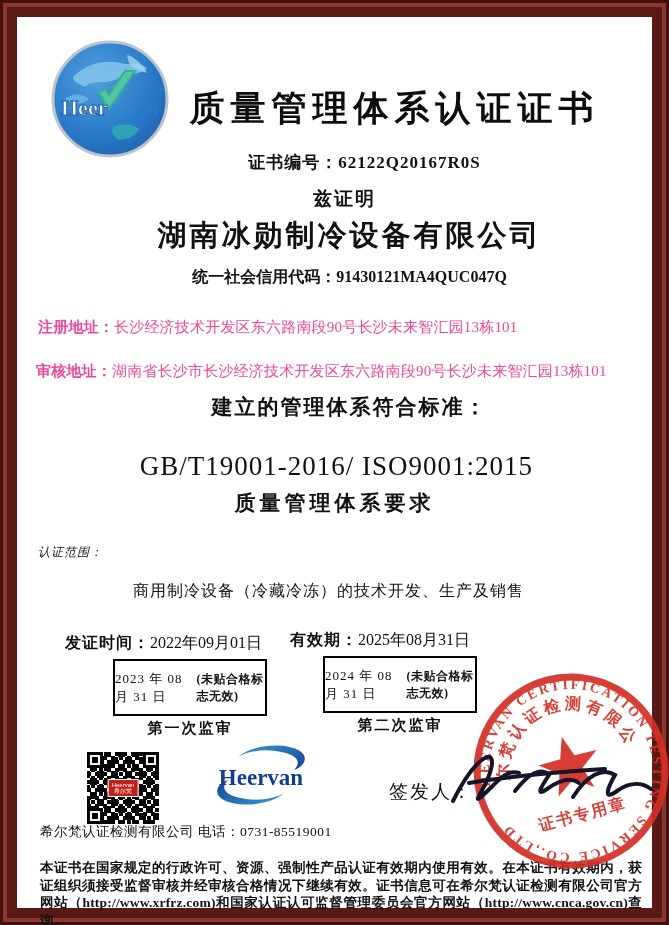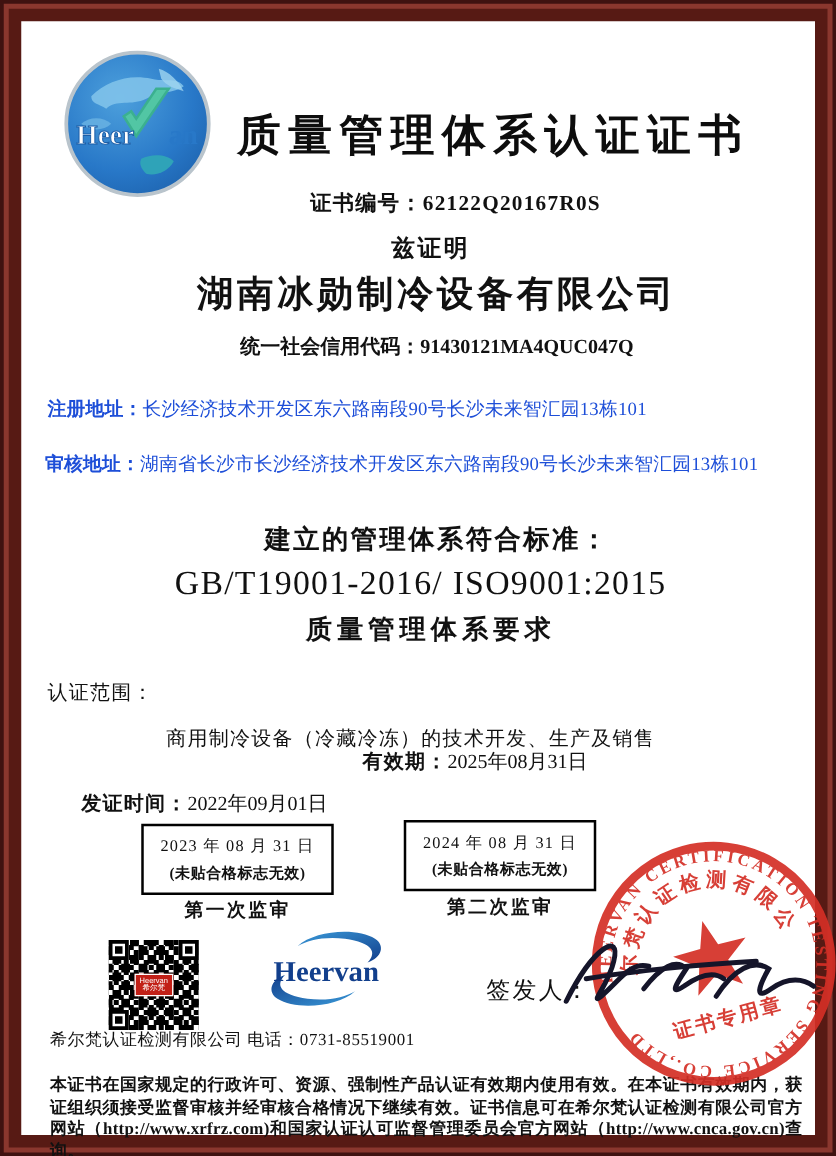--- a/index.html
+++ b/index.html
@@ -17,32 +17,32 @@
 
   .abs{position:absolute;}
   .ctr{width:100%;text-align:center;}
   .bold{font-weight:bold;}
 
   .title{font-size:35px;font-weight:bold;letter-spacing:6px;padding-left:60px;color:#0d0d0d;}
   .cert-line{font-size:17px;font-weight:bold;letter-spacing:1px;}
   .intro{font-size:19px;font-weight:bold;letter-spacing:2px;}
   .company{font-size:29px;font-weight:bold;letter-spacing:3px;}
   .credit{font-size:16px;font-weight:bold;}
-  .addr{font-size:15px;color:#1d4ed8;letter-spacing:0.2px;}
+  .addr{font-size:15px;color:#ec4899;letter-spacing:0.2px;}
   .std-head{font-size:21px;font-weight:bold;letter-spacing:2px;}
   .std-code{font-size:27px;letter-spacing:1px;}
   .std-name{font-size:21px;font-weight:bold;letter-spacing:4px;}
-  .scope-label{font-size:16px;letter-spacing:1px;}
+  .scope-label{font-size:12px;letter-spacing:1px;font-style:italic;}
   .scope-text{font-size:16px;letter-spacing:1px;font-family:Liberation Mono, monospace;}
   .date-row{font-size:16px;}
   .date-row .lbl{font-weight:bold;letter-spacing:1px;}
 
   .audit-box{
     border:2px solid #000;width:150px;height:53px;
-    display:flex;flex-direction:column;justify-content:center;align-items:center;
+    display:flex;flex-direction:row;justify-content:center;align-items:center;
     gap:4px;background:#fff;
   }
   .audit-date{font-size:13px;letter-spacing:1px;}
   .audit-note{font-size:12px;font-weight:bold;letter-spacing:0.5px;}
   .audit-caption{font-size:15px;font-weight:bold;letter-spacing:2px;text-align:center;width:150px;}
 
   
   .qr{width:78px;height:78px;background:#fff;border:1px solid #fff;}
   .qr-pattern{
     position:absolute;inset:3px;
@@ -114,31 +114,31 @@
   </div>
 
   <div class="abs addr" style="left:21px;top:301px;">
     <span class="bold">注册地址：</span><span>长沙经济技术开发区东六路南段90号长沙未来智汇园13栋101</span>
   </div>
 
   <div class="abs addr" style="left:19px;top:345px;">
     <span class="bold">审核地址：</span><span>湖南省长沙市长沙经济技术开发区东六路南段90号长沙未来智汇园13栋101</span>
   </div>
 
-  <div class="abs ctr std-head" style="top:400px;padding-left:15px;">建立的管理体系符合标准：</div>
+  <div class="abs ctr std-head" style="top:376px;padding-left:15px;">建立的管理体系符合标准：</div>
   <div class="abs ctr std-code" style="top:434px;padding-left:2px;">GB/T19001-2016/ ISO9001:2015</div>
-  <div class="abs ctr std-name" style="top:472px;padding-left:10px;">质量管理体系要求</div>
+  <div class="abs ctr std-name" style="top:472px;padding-left:0;">质量管理体系要求</div>
 
   <div class="abs scope-label" style="left:21px;top:527px;">认证范围：</div>
   <div class="abs scope-text" style="left:116px;top:564px;">商用制冷设备（冷藏冷冻）的技术开发、生产及销售</div>
 
   <div class="abs date-row" style="left:48px;top:616px;">
     <span class="lbl">发证时间：</span><span>2022年09月01日</span>
   </div>
-  <div class="abs date-row" style="left:273px;top:582px;">
+  <div class="abs date-row" style="left:273px;top:613px;">
     <span class="lbl">有效期：</span><span>2025年08月31日</span>
   </div>
 
   <div class="abs audit-box" style="left:96px;top:642px;">
     <div class="audit-date">2023 年 08 月 31 日</div>
     <div class="audit-note">(未贴合格标志无效)</div>
   </div>
   <div class="abs audit-caption" style="left:98px;top:702px;">第一次监审</div>
 
   <div class="abs audit-box" style="left:306px;top:639px;">

